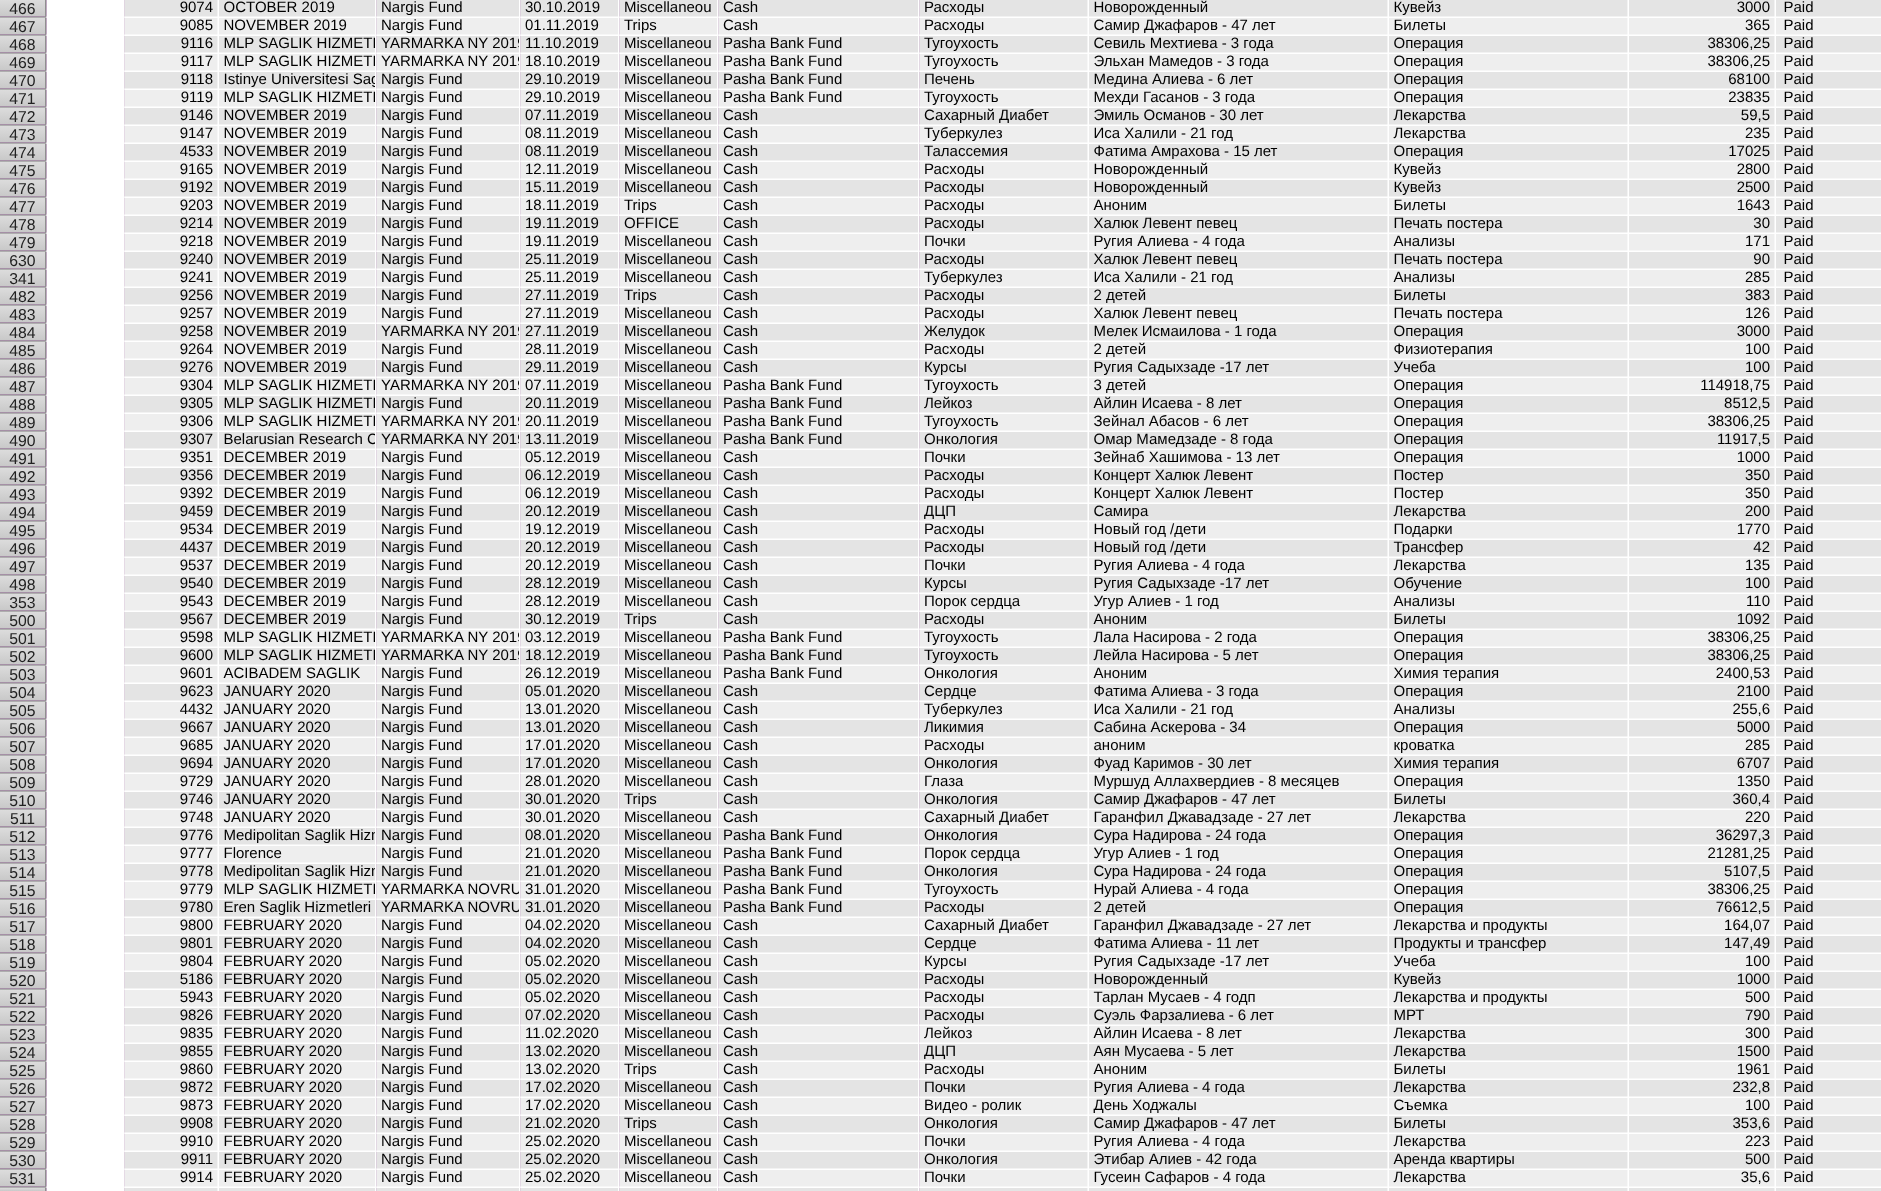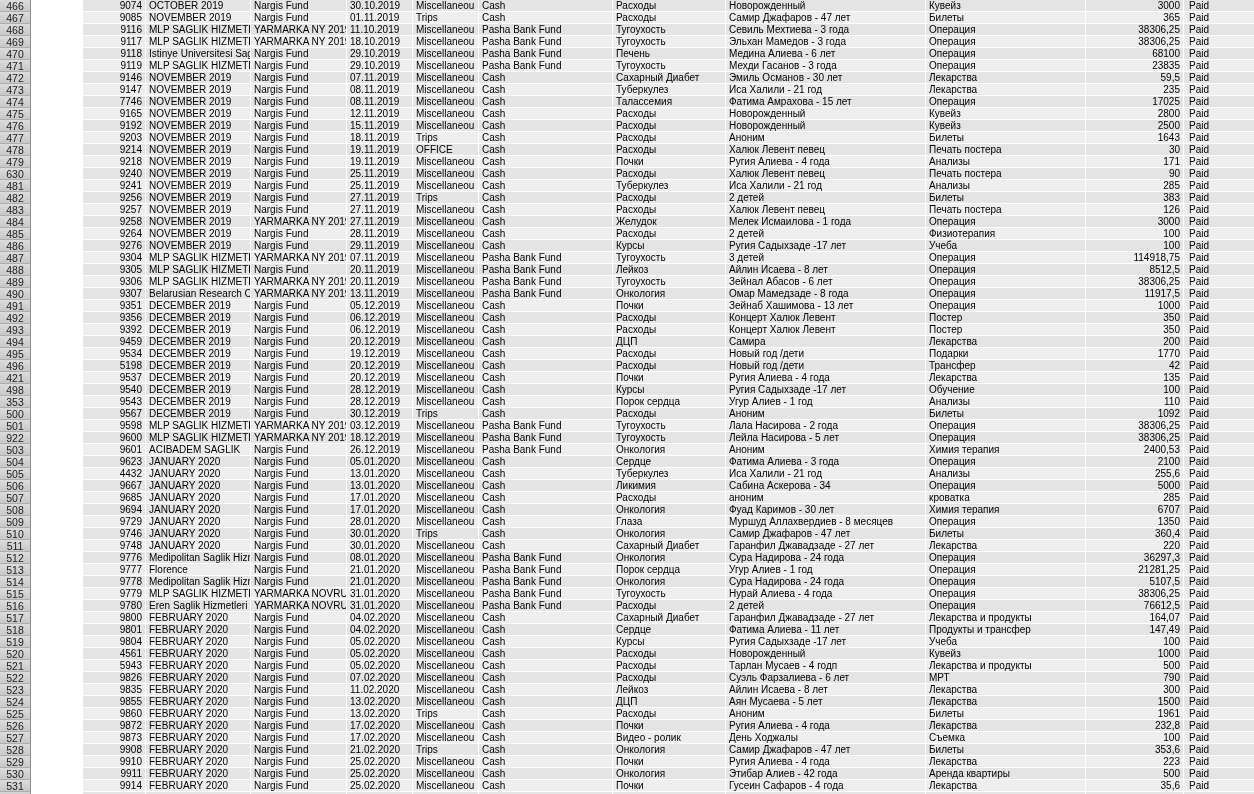--- a/index.html
+++ b/index.html
@@ -161,21 +161,21 @@
     <div class="c pay">Cash</div>
     <div class="c diag">Туберкулез</div>
     <div class="c benef">Иса Халили - 21 год</div>
     <div class="c purp">Лекарства</div>
     <div class="c amount num">235</div>
     <div class="c status">Paid</div>
   </div>
       <div class="row even">
     <div class="c rowhead">474</div>
     <div class="c colA"></div>
-    <div class="c id num">7746</div>
+    <div class="c id num">4533</div>
     <div class="c month">NOVEMBER 2019</div>
     <div class="c fund">Nargis Fund</div>
     <div class="c date">08.11.2019</div>
     <div class="c cat">Miscellaneou</div>
     <div class="c pay">Cash</div>
     <div class="c diag">Талассемия</div>
     <div class="c benef">Фатима Амрахова - 15 лет</div>
     <div class="c purp">Операция</div>
     <div class="c amount num">17025</div>
     <div class="c status">Paid</div>
@@ -264,21 +264,21 @@
     <div class="c date">25.11.2019</div>
     <div class="c cat">Miscellaneou</div>
     <div class="c pay">Cash</div>
     <div class="c diag">Расходы</div>
     <div class="c benef">Халюк Левент певец</div>
     <div class="c purp">Печать постера</div>
     <div class="c amount num">90</div>
     <div class="c status">Paid</div>
   </div>
       <div class="row odd">
-    <div class="c rowhead">481</div>
+    <div class="c rowhead">341</div>
     <div class="c colA"></div>
     <div class="c id num">9241</div>
     <div class="c month">NOVEMBER 2019</div>
     <div class="c fund">Nargis Fund</div>
     <div class="c date">25.11.2019</div>
     <div class="c cat">Miscellaneou</div>
     <div class="c pay">Cash</div>
     <div class="c diag">Туберкулез</div>
     <div class="c benef">Иса Халили - 21 год</div>
     <div class="c purp">Анализы</div>
@@ -491,34 +491,34 @@
     <div class="c pay">Cash</div>
     <div class="c diag">Расходы</div>
     <div class="c benef">Новый год /дети</div>
     <div class="c purp">Подарки</div>
     <div class="c amount num">1770</div>
     <div class="c status">Paid</div>
   </div>
       <div class="row even">
     <div class="c rowhead">496</div>
     <div class="c colA"></div>
-    <div class="c id num">5198</div>
+    <div class="c id num">4437</div>
     <div class="c month">DECEMBER 2019</div>
     <div class="c fund">Nargis Fund</div>
     <div class="c date">20.12.2019</div>
     <div class="c cat">Miscellaneou</div>
     <div class="c pay">Cash</div>
     <div class="c diag">Расходы</div>
     <div class="c benef">Новый год /дети</div>
     <div class="c purp">Трансфер</div>
     <div class="c amount num">42</div>
     <div class="c status">Paid</div>
   </div>
       <div class="row odd">
-    <div class="c rowhead">421</div>
+    <div class="c rowhead">497</div>
     <div class="c colA"></div>
     <div class="c id num">9537</div>
     <div class="c month">DECEMBER 2019</div>
     <div class="c fund">Nargis Fund</div>
     <div class="c date">20.12.2019</div>
     <div class="c cat">Miscellaneou</div>
     <div class="c pay">Cash</div>
     <div class="c diag">Почки</div>
     <div class="c benef">Ругия Алиева - 4 года</div>
     <div class="c purp">Лекарства</div>
@@ -579,21 +579,21 @@
     <div class="c date">03.12.2019</div>
     <div class="c cat">Miscellaneou</div>
     <div class="c pay">Pasha Bank Fund</div>
     <div class="c diag">Тугоухость</div>
     <div class="c benef">Лала Насирова - 2 года</div>
     <div class="c purp">Операция</div>
     <div class="c amount num">38306,25</div>
     <div class="c status">Paid</div>
   </div>
       <div class="row even">
-    <div class="c rowhead">922</div>
+    <div class="c rowhead">502</div>
     <div class="c colA"></div>
     <div class="c id num">9600</div>
     <div class="c month">MLP SAGLIK HIZMETLE</div>
     <div class="c fund">YARMARKA NY 2019</div>
     <div class="c date">18.12.2019</div>
     <div class="c cat">Miscellaneou</div>
     <div class="c pay">Pasha Bank Fund</div>
     <div class="c diag">Тугоухость</div>
     <div class="c benef">Лейла Насирова - 5 лет</div>
     <div class="c purp">Операция</div>
@@ -851,21 +851,21 @@
     <div class="c pay">Cash</div>
     <div class="c diag">Курсы</div>
     <div class="c benef">Ругия Садыхзаде -17 лет</div>
     <div class="c purp">Учеба</div>
     <div class="c amount num">100</div>
     <div class="c status">Paid</div>
   </div>
       <div class="row even">
     <div class="c rowhead">520</div>
     <div class="c colA"></div>
-    <div class="c id num">4561</div>
+    <div class="c id num">5186</div>
     <div class="c month">FEBRUARY 2020</div>
     <div class="c fund">Nargis Fund</div>
     <div class="c date">05.02.2020</div>
     <div class="c cat">Miscellaneou</div>
     <div class="c pay">Cash</div>
     <div class="c diag">Расходы</div>
     <div class="c benef">Новорожденный</div>
     <div class="c purp">Кувейз</div>
     <div class="c amount num">1000</div>
     <div class="c status">Paid</div>

